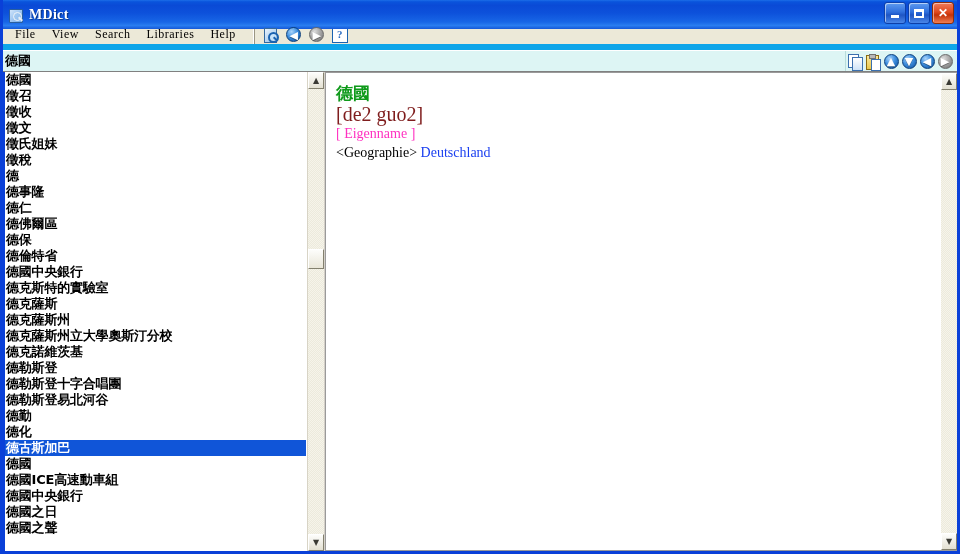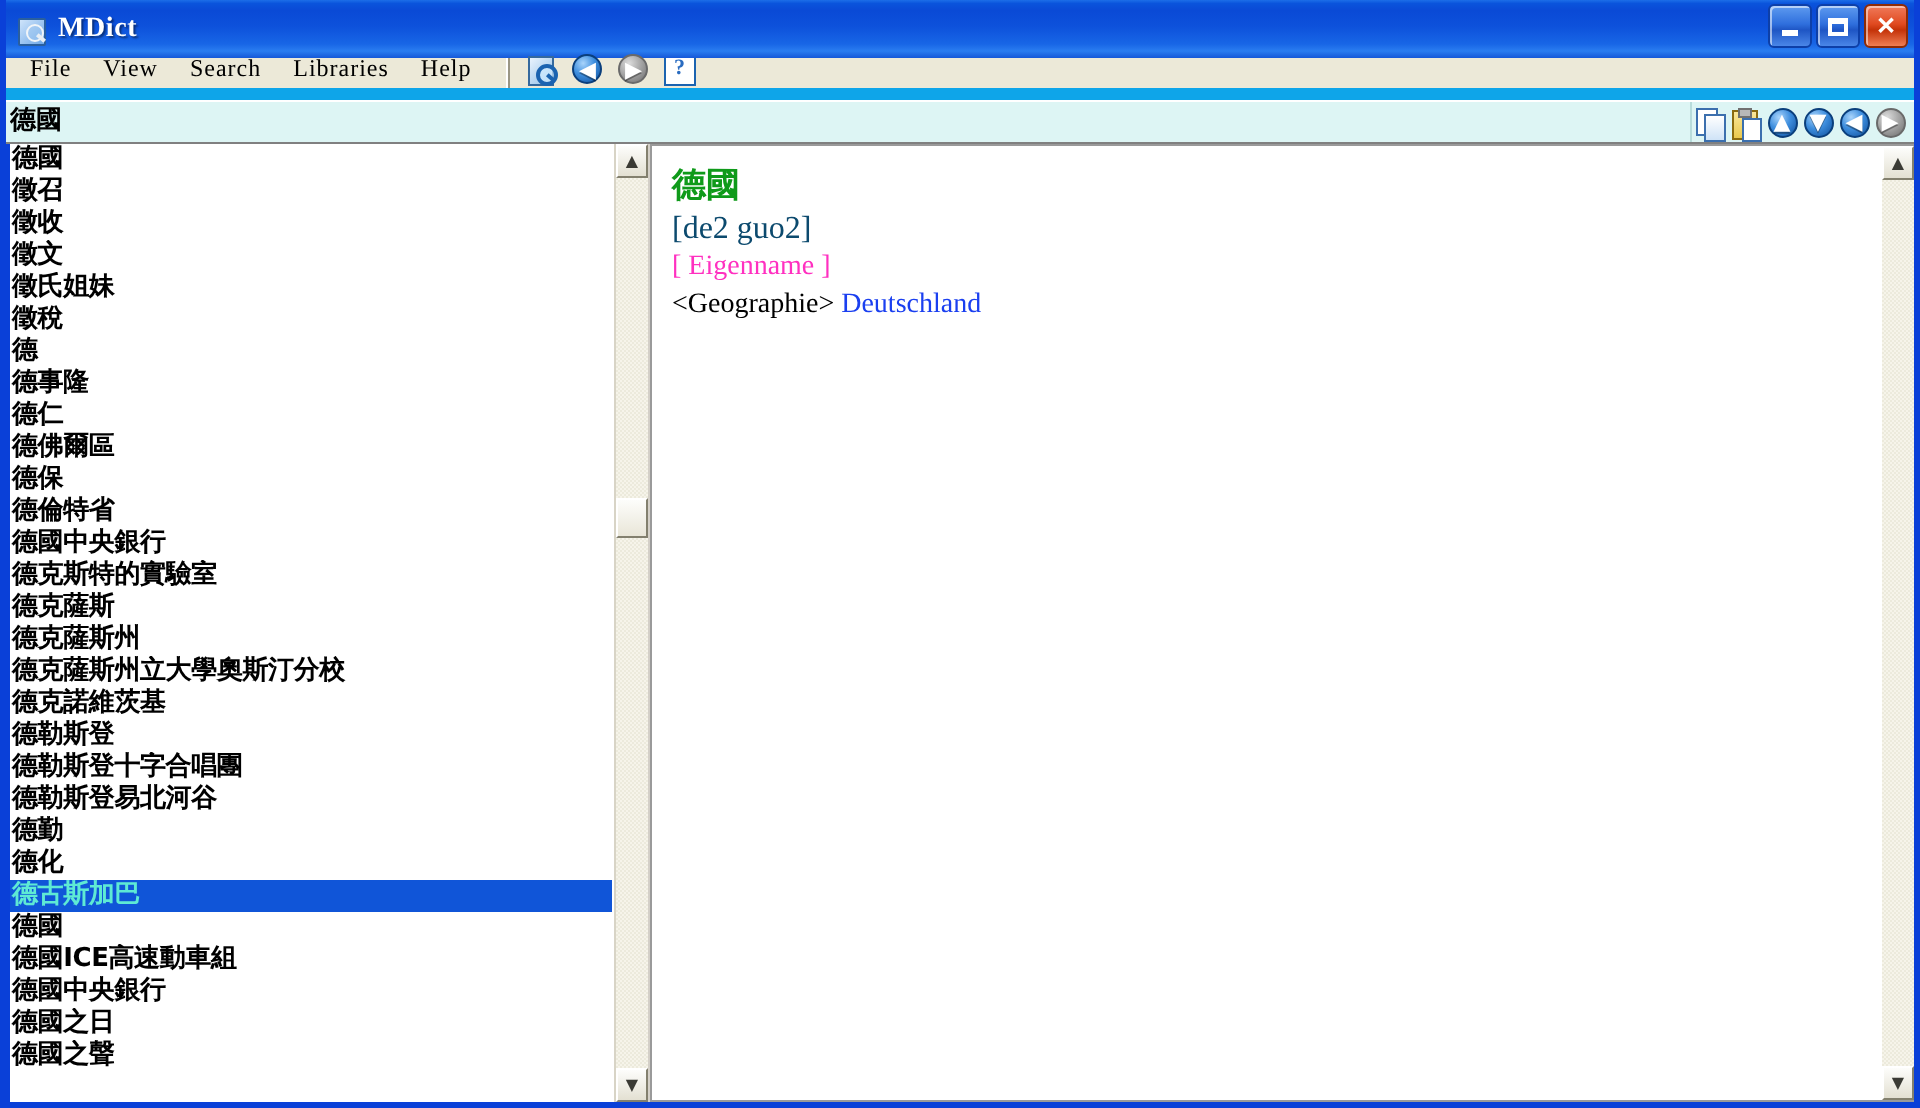--- a/index.html
+++ b/index.html
@@ -315,21 +315,21 @@
     font-size: 13px;
     font-weight: bold;
     color: #000000;
     white-space: nowrap;
     padding-left: 1px;
     letter-spacing: -0.2px;
     overflow: hidden;
   }
   #list li.sel {
     background: #1055d8;
-    color: #5eead4;
+    color: #ffffff;
     width: 300px;
   }
 
   
   #contentpane {
     flex: 1 1 auto;
     display: flex;
     background: #ffffff;
     border: 1px solid #9a9a9a;
     border-right: none;
@@ -346,22 +346,22 @@
   .entry-headword {
     font-family: "DejaVu Sans", sans-serif;
     font-size: 17px;
     font-weight: bold;
     color: #0f9a1a;
     line-height: 20px;
     margin-bottom: 2px;
   }
   .entry-pinyin {
     font-family: "Liberation Serif", serif;
-    font-size: 16px;
-    color: #0c4a6e;
+    font-size: 20px;
+    color: #7f1d1d;
     line-height: 19px;
   }
   .entry-pos {
     font-family: "Liberation Serif", serif;
     font-size: 14px;
     color: #ff30c0;
     line-height: 19px;
   }
   .entry-defline {
     font-family: "Liberation Serif", serif;

